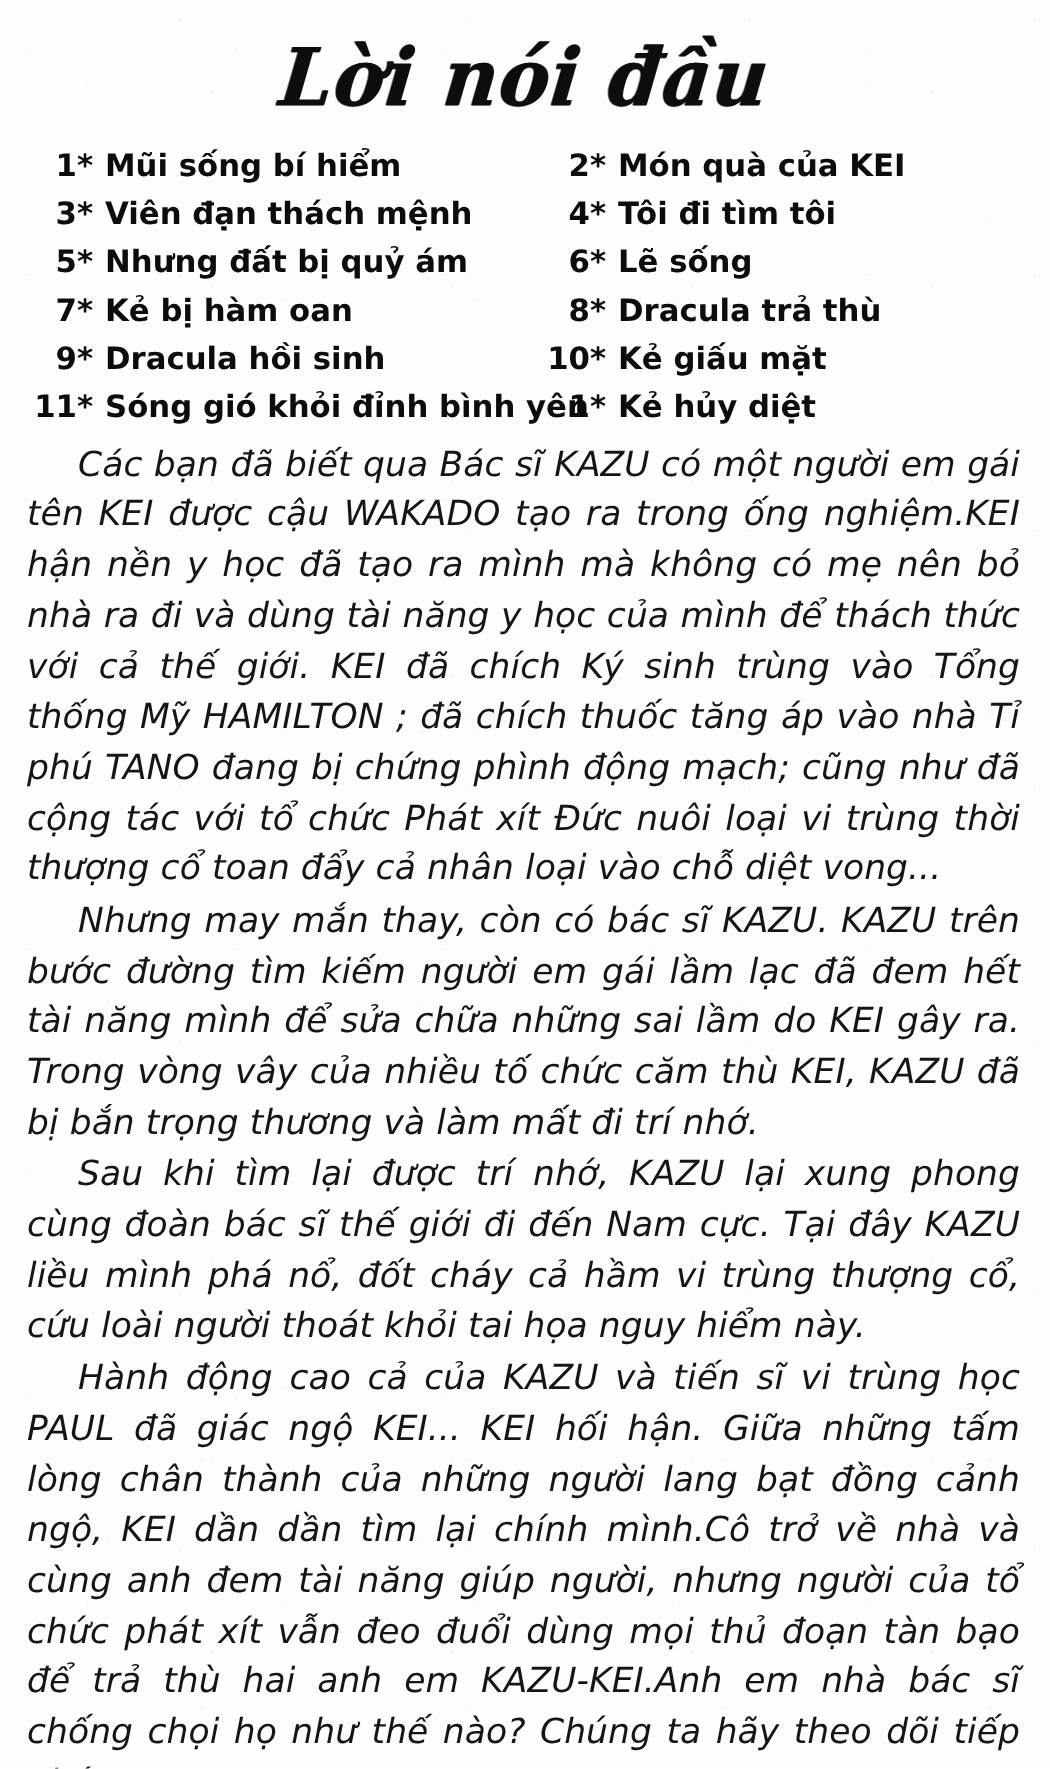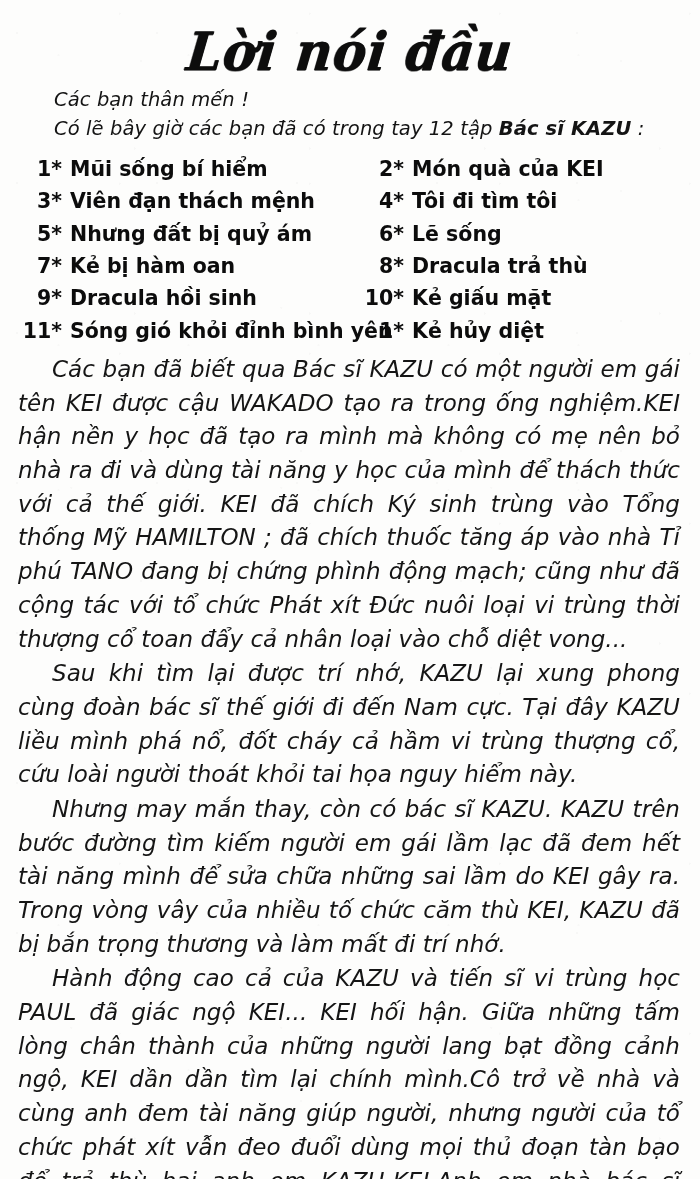--- a/index.html
+++ b/index.html
@@ -143,24 +143,20 @@
 <body>
 
 <div class="page"></div>
 
 <div class="content">
 
   <div class="title-wrap">
     <div class="title">Lời nói đầu</div>
   </div>
 
-  <div class="greeting">
-    <div class="line1">Các bạn thân mến !</div>
-    <div class="line2"><span>Có lẽ bây giờ các bạn đã có trong tay 12 tập </span><b>Bác sĩ KAZU</b><span> :</span></div>
-  </div>
 
   <div class="vol-list">
     <div class="vol col-left">
         <span class="num">1*</span>
         <span class="vtitle">Mũi sống bí hiểm</span>
       </div>
     <div class="vol col-right">
         <span class="num">2*</span>
         <span class="vtitle">Món quà của KEI</span>
       </div>
@@ -206,20 +202,20 @@
         <span class="vtitle">Sóng gió khỏi đỉnh bình yên</span>
       </div>
     <div class="vol col-right">
         <span class="num">1*</span>
         <span class="vtitle">Kẻ hủy diệt</span>
       </div>
   </div>
 
   <div class="body-copy">
     <p>Các bạn đã biết qua Bác sĩ KAZU có một người em gái tên KEI được cậu WAKADO tạo ra trong ống nghiệm.KEI hận nền y học đã tạo ra mình mà không có mẹ nên bỏ nhà ra đi và dùng tài năng y học của mình để thách thức với cả thế giới. KEI đã chích Ký sinh trùng vào Tổng thống Mỹ HAMILTON ; đã chích thuốc tăng áp vào nhà Tỉ phú TANO đang bị chứng phình động mạch; cũng như đã cộng tác với tổ chức Phát xít Đức nuôi loại vi trùng thời thượng cổ toan đẩy cả nhân loại vào chỗ diệt vong...</p>
+    <p>Nhưng may mắn thay, còn có bác sĩ KAZU. KAZU trên bước đường tìm kiếm người em gái lầm lạc đã đem hết tài năng mình để sửa chữa những sai lầm do KEI gây ra. Trong vòng vây của nhiều tố chức căm thù KEI, KAZU đã bị bắn trọng thương và làm mất đi trí nhớ.</p>
     <p>Sau khi tìm lại được trí nhớ, KAZU lại xung phong cùng đoàn bác sĩ thế giới đi đến Nam cực. Tại đây KAZU liều mình phá nổ, đốt cháy cả hầm vi trùng thượng cổ, cứu loài người thoát khỏi tai họa nguy hiểm này.</p>
-    <p>Nhưng may mắn thay, còn có bác sĩ KAZU. KAZU trên bước đường tìm kiếm người em gái lầm lạc đã đem hết tài năng mình để sửa chữa những sai lầm do KEI gây ra. Trong vòng vây của nhiều tố chức căm thù KEI, KAZU đã bị bắn trọng thương và làm mất đi trí nhớ.</p>
     <p>Hành động cao cả của KAZU và tiến sĩ vi trùng học PAUL đã giác ngộ KEI... KEI hối hận. Giữa những tấm lòng chân thành của những người lang bạt đồng cảnh ngộ, KEI dần dần tìm lại chính mình.Cô trở về nhà và cùng anh đem tài năng giúp người, nhưng người của tổ chức phát xít vẫn đeo đuổi dùng mọi thủ đoạn tàn bạo để trả thù hai anh em KAZU-KEI.Anh em nhà bác sĩ chống chọi họ như thế nào? Chúng ta hãy theo dõi tiếp nhé...</p>
   </div>
 
   <div class="signature">Nhà Xuất Bản Trẻ</div>
 
 </div>
 
 </body></html>

